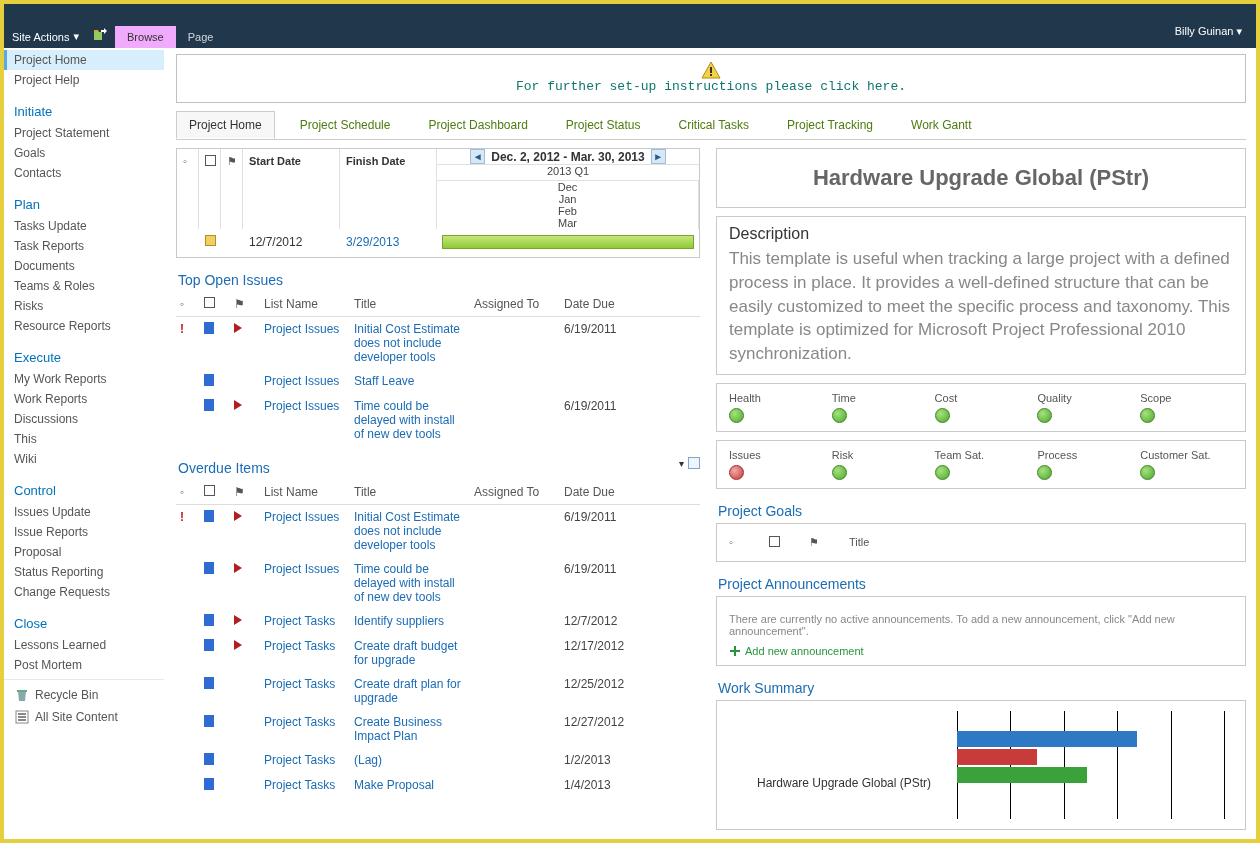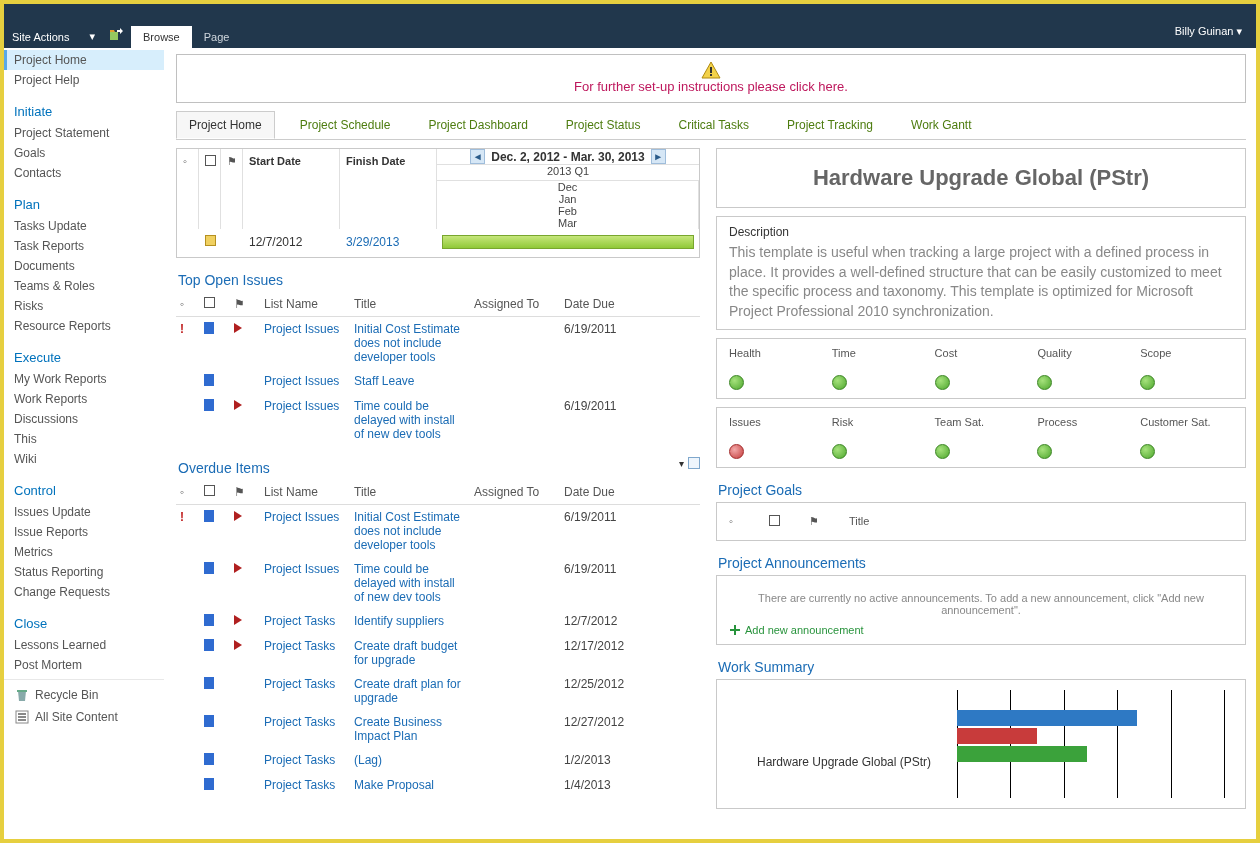--- a/index.html
+++ b/index.html
@@ -1,38 +1,38 @@
 <!DOCTYPE html>
 <html><head>
 <meta charset="utf-8">
 <style>
 * { margin: 0; padding: 0; box-sizing: border-box; font-family: "Segoe UI", Tahoma, Arial, sans-serif; }
 body { background: #e6cf3f; padding: 4px; font-size: 12px; color: #444; }
 .frame { background: #fff; height: 835px; overflow: hidden; }
 
 
 .ribbon { background: #21374c; height: 44px; display: flex; align-items: flex-end; color: #fff; font-size: 11px; }
-.ribbon .site-actions { background: #21374c; padding: 5px 8px; display: flex; align-items: center; gap: 20px; }
+.ribbon .site-actions { background: #21374c; padding: 5px 8px; display: flex; align-items: center; gap: 4px; }
 .ribbon .tab { padding: 5px 12px; color: #cfd6dd; cursor: pointer; }
-.ribbon .tab.active { background: #ffffff; color: #333; }
+.ribbon .tab.active { background: #f0abfc; color: #333; }
 .ribbon .user { margin-left: auto; padding: 0 14px 10px 0; color: #fff; }
 
 
 .main { display: flex; height: calc(835px - 44px); }
 .sidebar { width: 160px; background: #fff; padding: 2px 0 8px 0; font-size: 12px; color: #0072bc; overflow-y: auto; }
 .side-group-title { color: #0072bc; font-weight: 500; padding: 14px 10px 4px 10px; font-size: 13px; }
 .side-item { padding: 3px 10px; color: #555; cursor: pointer; }
 .side-item.active { background: #d7eefc; border-left: 3px solid #5aa9e6; padding-left: 7px; }
 .side-sep { border-top: 1px solid #e8e8e8; margin: 4px 0; }
 .side-util { display: flex; align-items: center; gap: 5px; padding: 3px 10px; color: #555; }
 
 
 .content { flex: 1; padding: 6px 10px 10px 12px; overflow: hidden; }
 .notice { border: 1px solid #c0c0c0; display: flex; flex-direction: column; align-items: center; padding: 6px 0 8px 0; margin-bottom: 8px; }
-.notice a { color: #be185d; font-size: 13px; text-decoration: none; }
+.notice a { color: #0f766e; font-size: 13px; text-decoration: none; font-family: Liberation Mono, monospace; }
 .warn-icon { width: 20px; height: 18px; }
 
 
 .tabs { display: flex; gap: 12px; border-bottom: 1px solid #ccc; font-size: 12px; }
 .tabs .tabbtn { padding: 6px 12px 6px 12px; color: #4d7c0f; border: 1px solid transparent; cursor: pointer; }
 .tabs .tabbtn.active { border: 1px solid #ccc; border-bottom: 1px solid #fff; background: #f7f7f7; color: #333; }
 
 
 .cols { display: flex; gap: 16px; margin-top: 8px; }
 .colL { flex: 1; min-width: 0; }
@@ -64,32 +64,32 @@
 table.issues th { color: #555; font-weight: normal; border-bottom: 1px solid #ddd; }
 table.issues td.listlink, table.issues td.titlelink { color: #1b6cb5; cursor: pointer; }
 .att-ic { width: 10px; height: 12px; display: inline-block; border: 1px solid #666; background: #fff; }
 .att-ic.blue { background: #2f6bd0; border-color: #2f6bd0; }
 .tri-flag { width: 0; height: 0; border-left: 8px solid #b02020; border-top: 5px solid transparent; border-bottom: 5px solid transparent; display: inline-block; }
 .exclaim { color: #c02020; font-weight: bold; }
 
 
 .rcard { border: 1px solid #c9c9c9; padding: 8px 12px; margin-bottom: 8px; }
 .ptitle { color: #666; font-size: 22px; font-weight: bold; text-align: center; padding: 8px 0; }
-.dlabel { color: #333; font-size: 12px; }
-.desc { color: #888; font-size: 14px; margin-top: 4px; line-height: 1.4; }
+.dlabel { color: #333; font-size: 16px; }
+.desc { color: #888; font-size: 17px; margin-top: 4px; line-height: 1.4; }
 .status-grid { display: grid; grid-template-columns: repeat(5, 1fr); gap: 6px 10px; font-size: 11px; color: #555; }
-.status-cell { display: flex; flex-direction: column; gap: 16px; }
+.status-cell { display: flex; flex-direction: column; gap: 4px; }
 .status-dot { width: 15px; height: 15px; border-radius: 50%; background: radial-gradient(circle at 35% 35%, #a6e27c, #4ea72e); border: 1px solid #3a8522; }
 .status-dot.red { background: radial-gradient(circle at 35% 35%, #f3a9a9, #c33b3b); border-color: #a22b2b; }
 
 .goals-row { display: flex; gap: 20px; font-size: 11px; color: #555; padding: 4px 0; }
 .goals-row .bar { width: 100px; height: 12px; background: linear-gradient(#d6e9fb, #a9cef1); border: 1px solid #7fa7cc; margin-left: auto; }
 .goallink { color: #1b6cb5; }
 
-.ann-text { color: #888; font-size: 11px; padding: 8px 0; text-align: center; }
+.ann-text { color: #888; font-size: 11px; padding: 8px 0; }
 .add-ann { color: #28933c; font-size: 11px; display: flex; align-items: center; gap: 4px; }
 .plus { width: 12px; height: 12px; position: relative; }
 .plus::before, .plus::after { content: ""; position: absolute; background: #28933c; }
 .plus::before { left: 5px; top: 1px; width: 2px; height: 10px; }
 .plus::after { top: 5px; left: 1px; height: 2px; width: 10px; }
 
 
 .gantt-box { border: 1px solid #c9c9c9; height: 130px; position: relative; padding: 10px 10px 0 10px; }
 .gantt-grid { position: absolute; left: 240px; right: 20px; top: 10px; bottom: 10px; display: flex; }
 .gantt-grid > div { flex: 1; border-left: 1px solid #000; }
@@ -156,21 +156,21 @@
       <div class="side-group-title">Execute</div>
       <div class="side-item">My Work Reports</div>
       <div class="side-item">Work Reports</div>
       <div class="side-item">Discussions</div>
       <div class="side-item">This</div>
       <div class="side-item">Wiki</div>
 
       <div class="side-group-title">Control</div>
       <div class="side-item">Issues Update</div>
       <div class="side-item">Issue Reports</div>
-      <div class="side-item">Metrics</div>
+      <div class="side-item">Proposal</div>
       <div class="side-item">Status Reporting</div>
       <div class="side-item">Change Requests</div>
 
       <div class="side-group-title">Close</div>
       <div class="side-item">Lessons Learned</div>
       <div class="side-item">Post Mortem</div>
 
       <div class="side-sep"></div>
       <div class="side-util">
         <svg class="icon16" viewBox="0 0 16 16">

